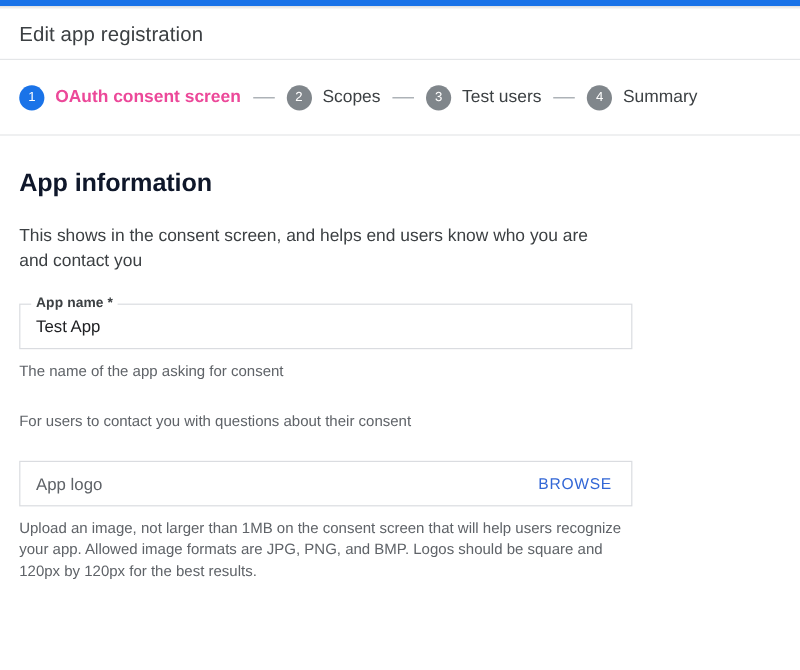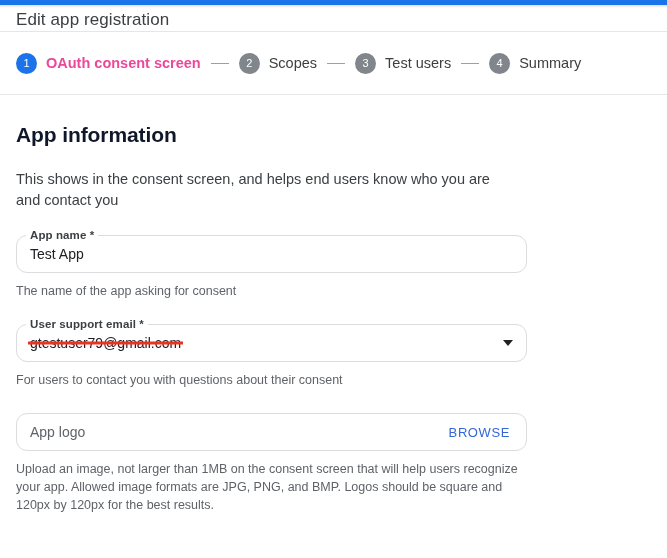--- a/index.html
+++ b/index.html
@@ -23,21 +23,21 @@
     width: 100%;
   }
   .top-shadow {
     height: 3px;
     width: 100%;
     background: linear-gradient(to bottom, rgba(0,0,0,0.13), rgba(0,0,0,0));
   }
 
   
   .page-header {
-    height: 24px;
+    height: 42px;
     display: flex;
     align-items: center;
     padding: 0 16px;
     box-sizing: border-box;
     border-bottom: 1px solid #e4e6e8;
   }
   .page-title {
     font-size: 17px;
     color: #3c4043;
     font-weight: 400;
@@ -111,21 +111,21 @@
   }
 
   
   .field-block { margin-top: 24px; }
 
   .outlined {
     position: relative;
     height: 38px;
     width: 511px;
     border: 1px solid #dadce0;
-    border-radius: 11px;
+    border-radius: 0;
     box-sizing: border-box;
     display: flex;
     align-items: center;
     background: #fff;
   }
   .outlined .notch {
     position: absolute;
     top: -7px;
     left: 9px;
     background: #ffffff;
@@ -237,25 +237,20 @@
 
   <div class="field-block">
     <div class="outlined">
       <span class="notch">App name *</span>
       <span class="value">Test App</span>
     </div>
     <div class="helper">The name of the app asking for consent</div>
   </div>
 
   <div class="field-block">
-    <div class="outlined">
-      <span class="notch">User support email *</span>
-      <span class="value"><span class="redacted">gtestuser79@gmail.com</span></span>
-      <span class="dropdown-arrow"></span>
-    </div>
     <div class="helper">For users to contact you with questions about their consent</div>
   </div>
 
   <div class="field-block">
     <div class="outlined">
       <span class="value placeholder">App logo</span>
       <span class="browse-btn">BROWSE</span>
     </div>
     <div class="helper">Upload an image, not larger than 1MB on the consent screen that will help users recognize your app. Allowed image formats are JPG, PNG, and BMP. Logos should be square and 120px by 120px for the best results.</div>
   </div>

